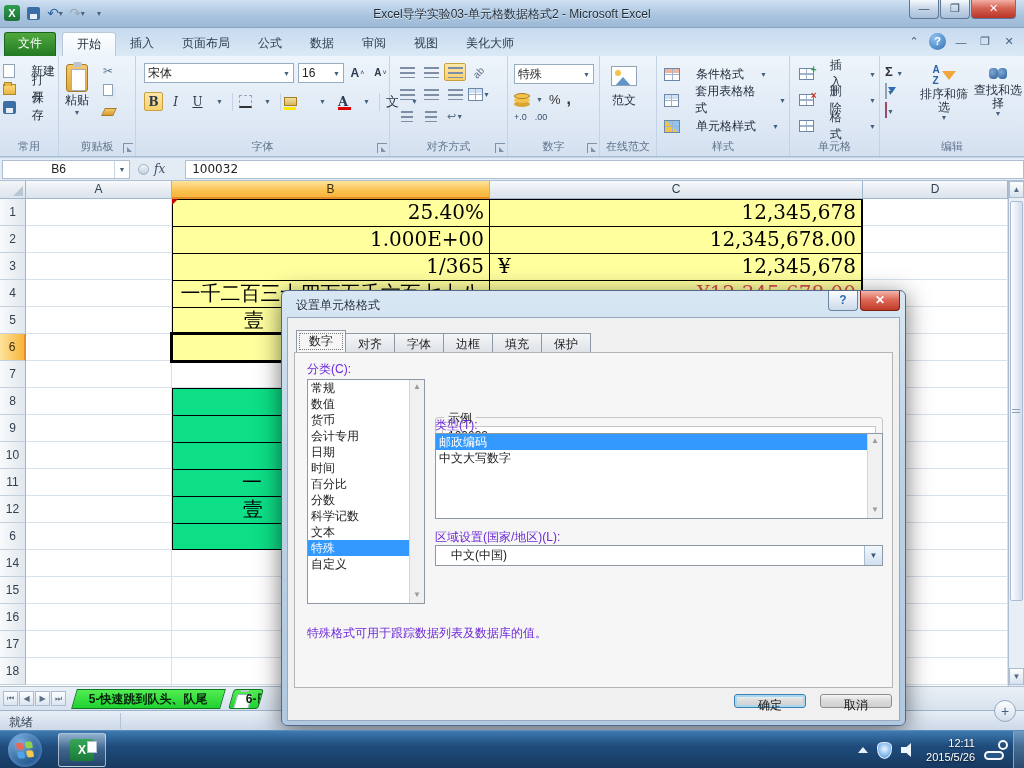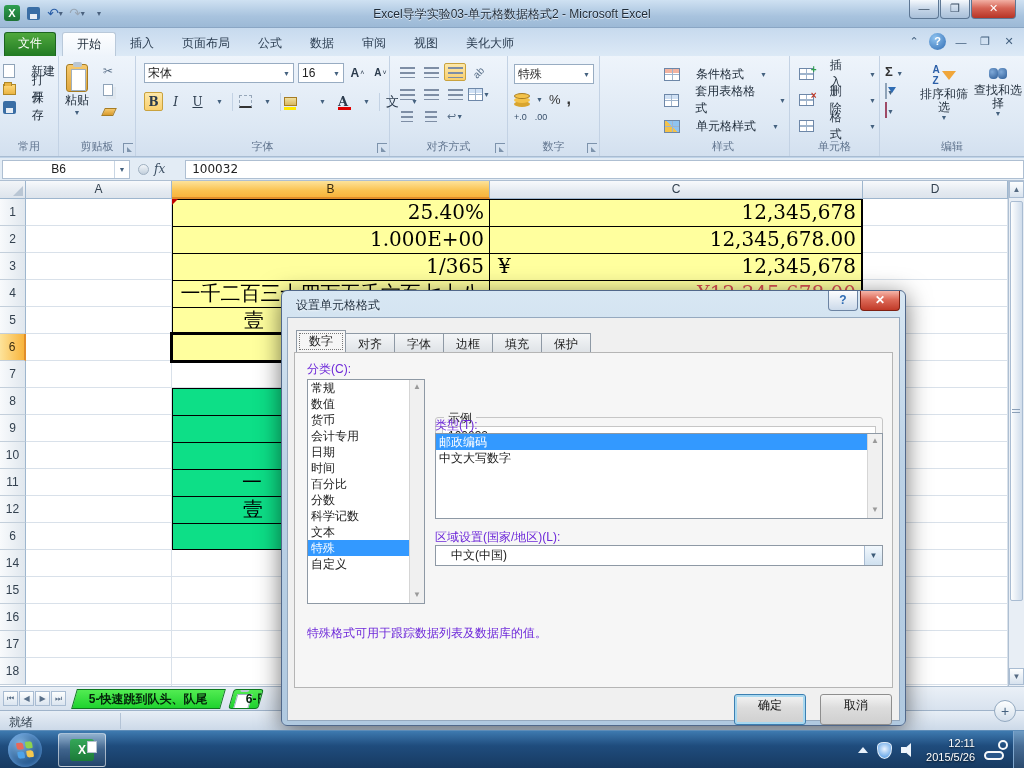--- a/index.html
+++ b/index.html
@@ -157,21 +157,21 @@
   .listbox { position:absolute; background:#fff; border:1px solid #8e99a5; }
   .litem { height:16px; line-height:16px; padding-left:3px; white-space:nowrap; }
   .litem.sel { background:#3399ff; color:#fff; }
   .lscroll { position:absolute; right:0; top:0; width:15px; height:100%; background:#f0f0f0; border-left:1px solid #d5d5d5; }
   .lscroll .a { position:absolute; left:0; width:14px; height:15px; color:#9a9a9a; font-size:8px; text-align:center; line-height:14px; }
   .groupbox { position:absolute; border:1px solid #c6c6c6; border-radius:3px;margin-top:44px; }
   .gblabel { position:absolute; left:8px; top:-8px; background:#f6f6f6; padding:0 4px; }
   .samplebox { position:absolute; left:6px; top:8px; right:6px; bottom:5px; background:#fff; border:1px solid #c6c6c6; line-height:18px; padding-left:5px; }
   .cbox { position:absolute; background:#fff; border:1px solid #8e99a5; height:21px; line-height:19px; padding-left:15px; }
   .cbox .cdd { position:absolute; right:0; top:0; width:18px; height:19px; background:linear-gradient(#f2f8fd,#cfe0ef); border-left:1px solid #a9bcd2; color:#3b5а77; color:#3b5a77; text-align:center; font-size:8px; line-height:19px; }
-  .dbtn { position:absolute; width:72px; height:31px; background:linear-gradient(#f4f4f4,#dcdcdc 45%,#cfcfcf); border:1px solid #8e8e8e; border-radius:3px;
+  .dbtn { position:absolute; width:72px; height:14px; background:linear-gradient(#f4f4f4,#dcdcdc 45%,#cfcfcf); border:1px solid #8e8e8e; border-radius:3px;
     text-align:center; line-height:20px; color:#111; }
   .dbtn.def { border:1px solid #3c7fb1; box-shadow:0 0 0 2px #a8d8f0 inset; }
 
   
   .taskbar { position:absolute; left:0; top:730px; width:1024px; height:38px; z-index:60;
     background:linear-gradient(#3e7ab0,#1f4c7d 40%,#173a61); border-top:1px solid #5d8cb8; }
   .orb { position:absolute; left:8px; top:2px; width:34px; height:34px; border-radius:50%;
     background:radial-gradient(circle at 35% 30%,#7fb2e0,#1d4f85 70%,#0d2c50); box-shadow:0 0 6px rgba(130,190,255,.8) inset; }
   .flag { position:absolute; left:9px; top:9px; width:16px; height:16px; transform:rotate(-8deg); display:grid; grid-template-columns:7px 7px; grid-gap:2px; }
   .flag i { width:7px; height:7px; border-radius:1px 3px 1px 3px; display:block; }
@@ -401,20 +401,27 @@
         <span style="font-size:16px;font-weight:bold;color:#333">,</span>
       </div>
       <div style="position:absolute;left:6px;top:56px;display:flex;gap:8px">
         <span style="font-size:9px;color:#39506b">+.0</span>
         <span style="font-size:9px;color:#39506b">.00</span>
       </div>
       <div class="rglabel">数字</div>
       <div class="dlaunch"></div>
     </div>
 
+    <div class="rgroup" style="left:600px;width:57px">
+      <div class="bigbtn" style="position:absolute;left:11px;top:10px">
+        <span class="picicon"></span>
+        <span style="margin-top:6px">范文</span>
+      </div>
+      <div class="rglabel">在线范文</div>
+    </div>
 
     <div class="rgroup" style="left:657px;width:133px">
       <div class="vbtn" style="position:absolute;left:4px;top:9px">
         <span class="minitbl" style="background:linear-gradient(#f2b3a0 0 4px,#fff 4px)"></span>
         <span>条件格式</span>
           <span class="dd">▼</span>
       </div>
       <div class="vbtn" style="position:absolute;left:4px;top:35px">
         <span class="minitbl"></span>
         <span>套用表格格式</span>

